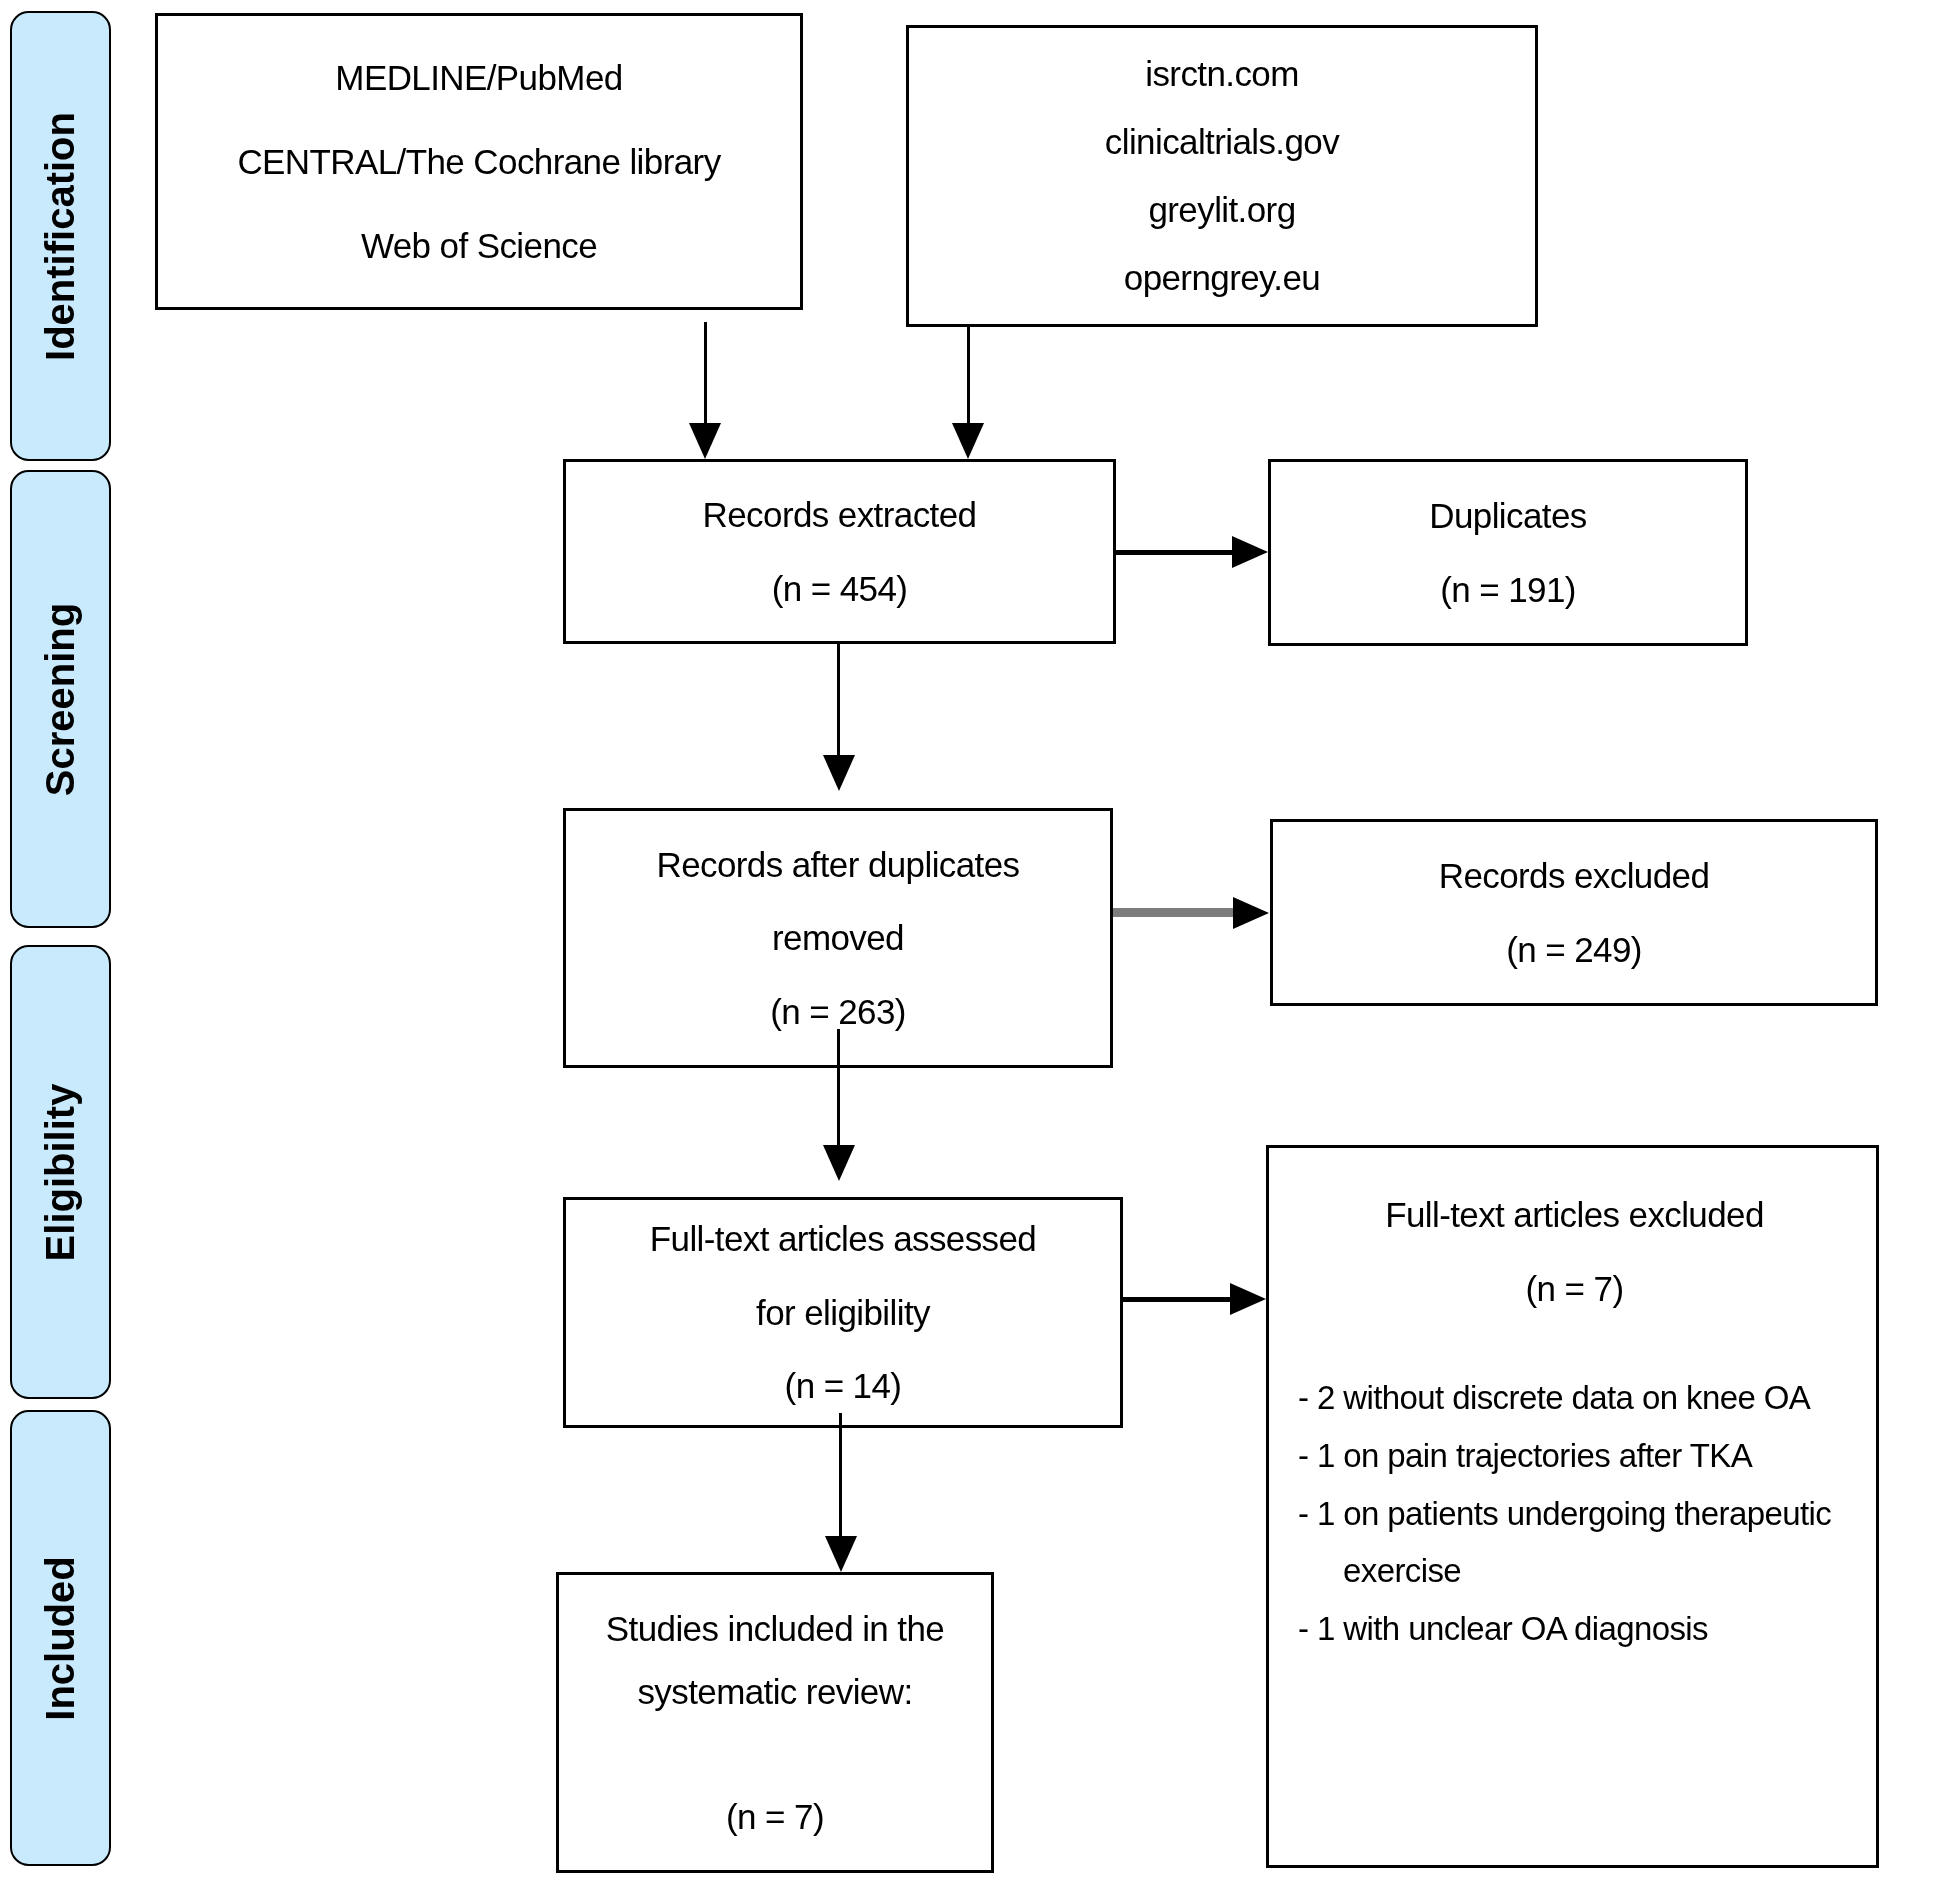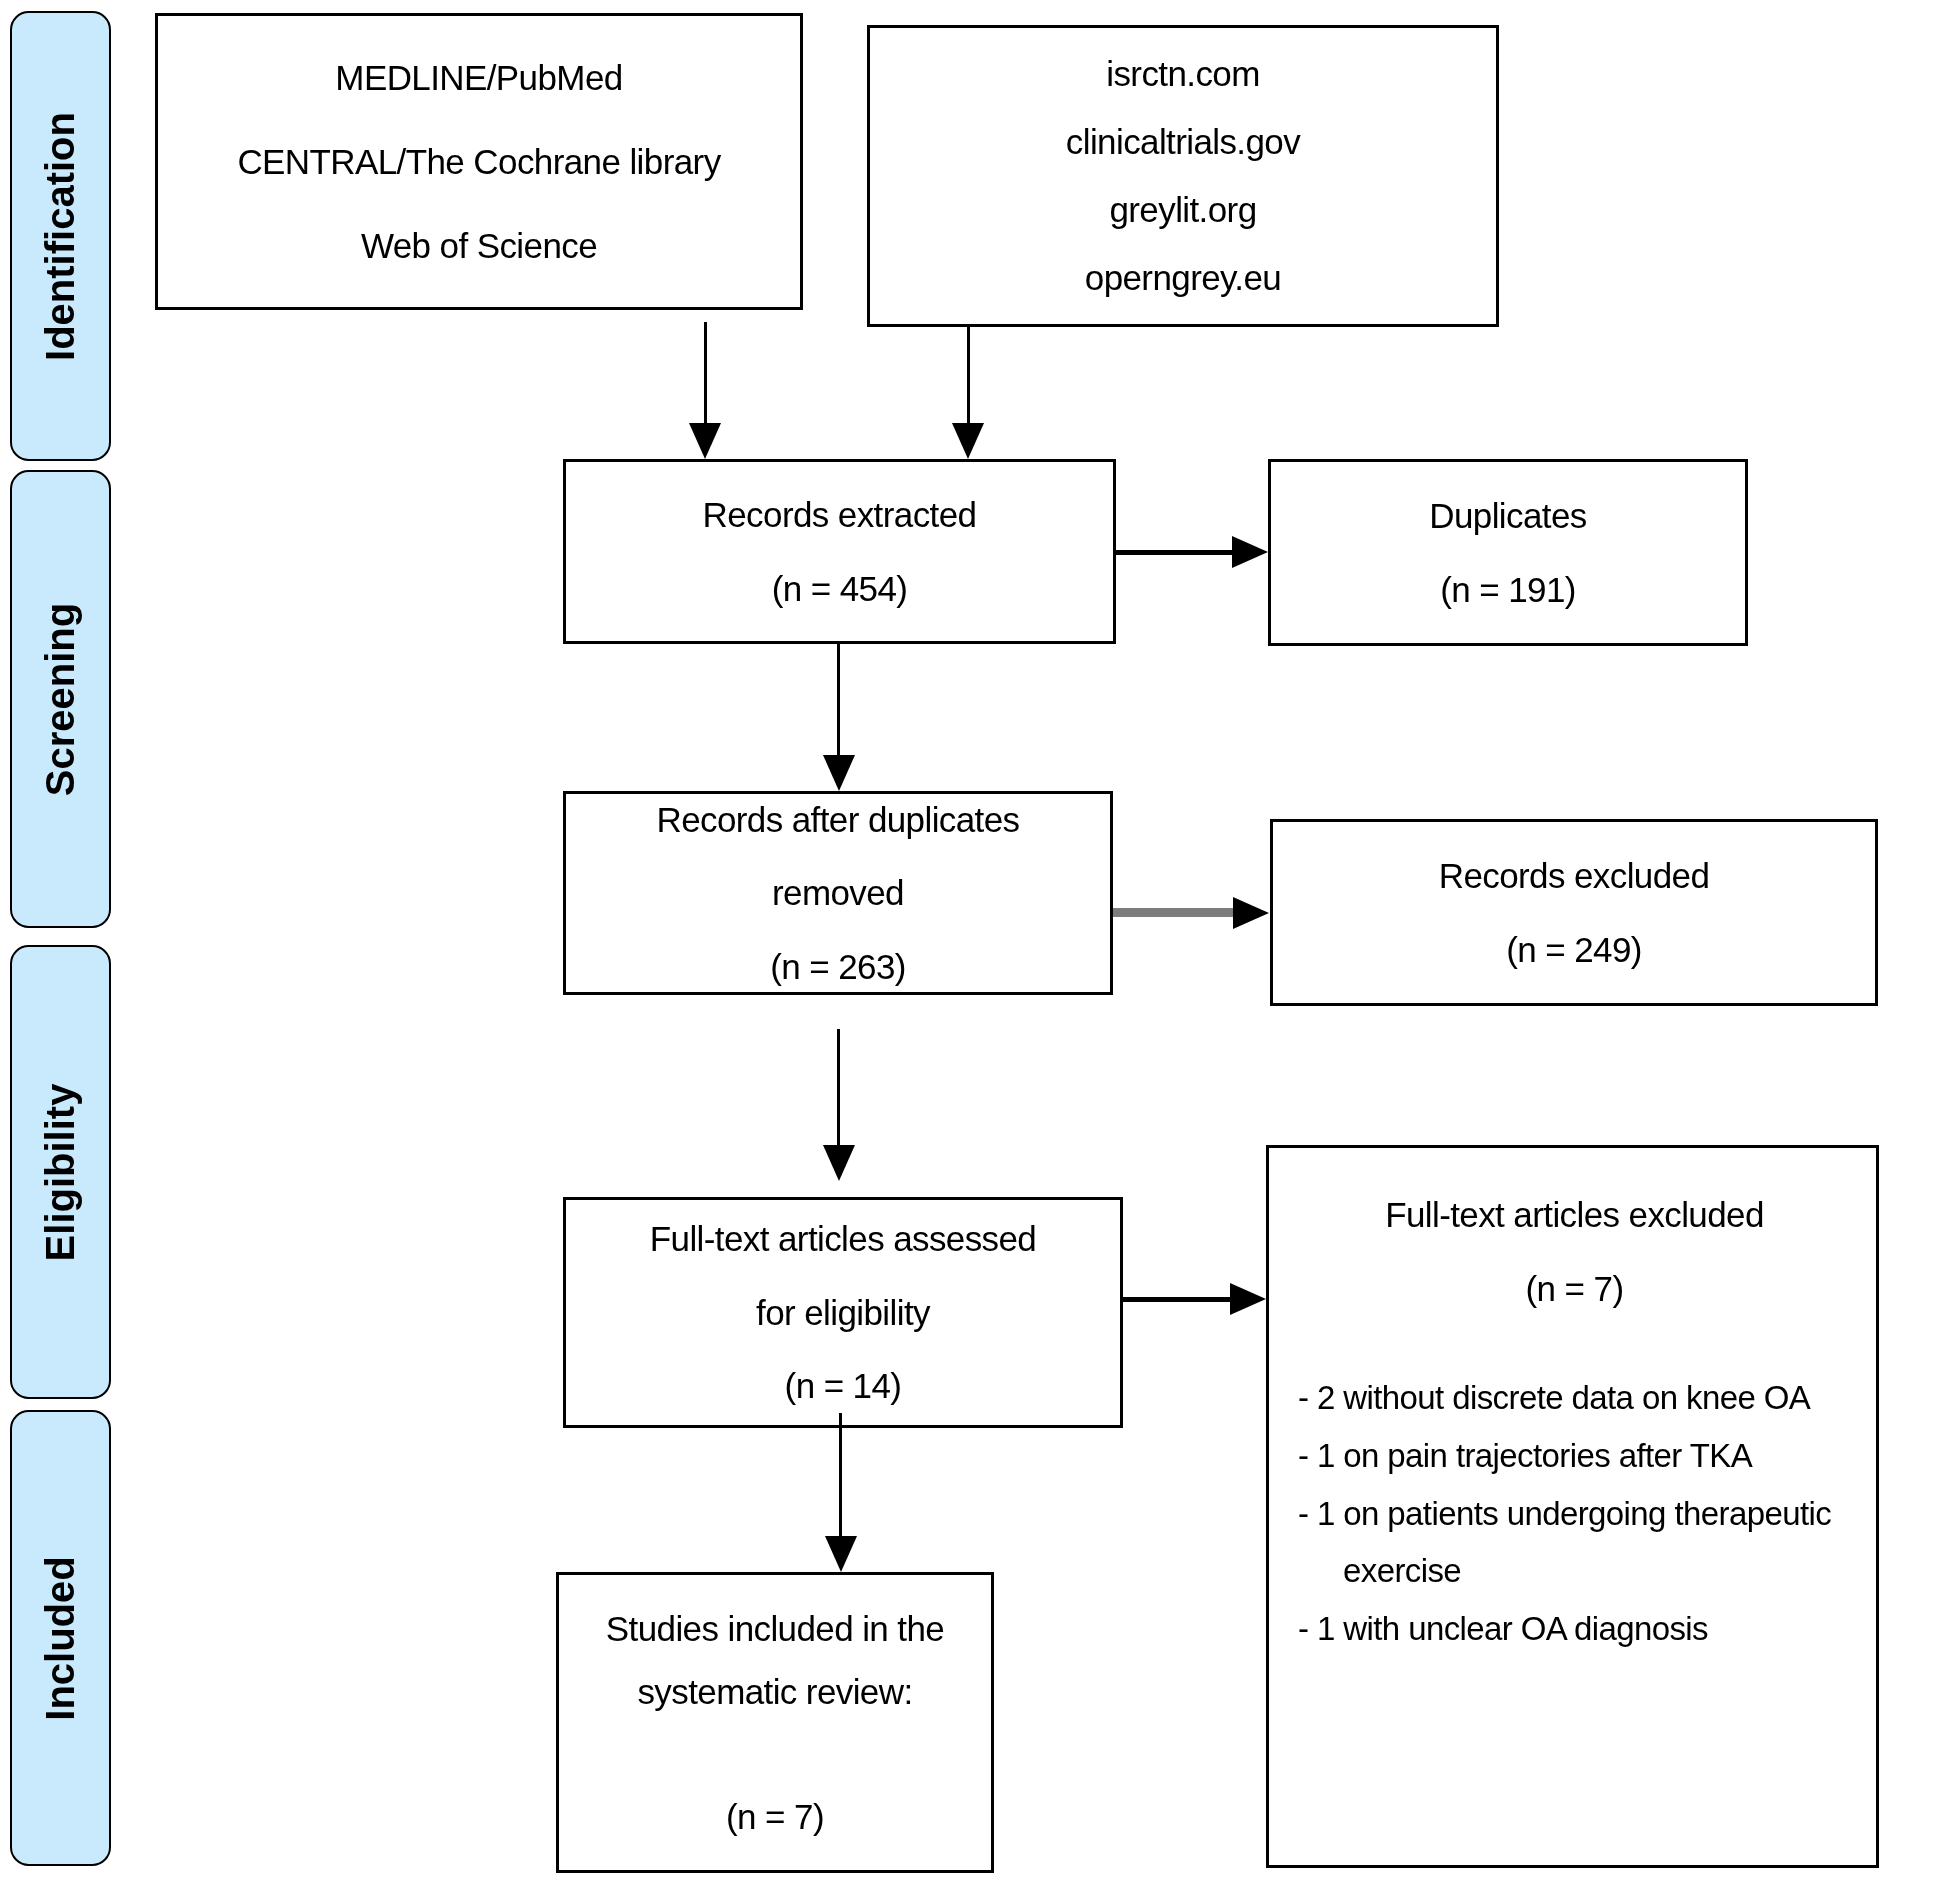--- a/index.html
+++ b/index.html
@@ -49,21 +49,21 @@
     flex-direction: column;
     justify-content: center;
     align-items: center;
     text-align: center;
     font-size: 35px;
     line-height: 2.1;
     letter-spacing: -0.6px;
     color: var(--ink);
   }
   .box .line { width: 100%; }
-  .box.lines-tight { line-height: 1.95; }
+  .box.lines-tight { line-height: 1.95; margin-left: 39px; }
 
   
   .boxH {
     justify-content: flex-start;
     padding: 30px 25px 18.7px 29px;
     align-items: center;
   }
   .boxH .spacer { height: 44px; flex: 0 0 auto; }
   .reasons {
     width: 100%;
@@ -132,21 +132,21 @@
   <div class="box" style="left:563px;top:459px;width:553px;height:185px;">
     <div class="line">Records extracted</div>
     <div class="line">(n = 454)</div>
   </div>
 
   <div class="box" style="left:1268px;top:459px;width:480px;height:187px;">
     <div class="line">Duplicates</div>
     <div class="line">(n = 191)</div>
   </div>
 
-  <div class="box" style="left:563px;top:791px;width:550px;height:204px;">
+  <div class="box" style="left:563px;top:808px;width:550px;height:260px;">
     <div class="line">Records after duplicates</div>
     <div class="line">removed</div>
     <div class="line">(n = 263)</div>
   </div>
 
   <div class="box" style="left:1270px;top:819px;width:608px;height:187px;text-align:center;">
     <div class="line">Records excluded</div>
     <div class="line">(n = 249)</div>
   </div>
 

